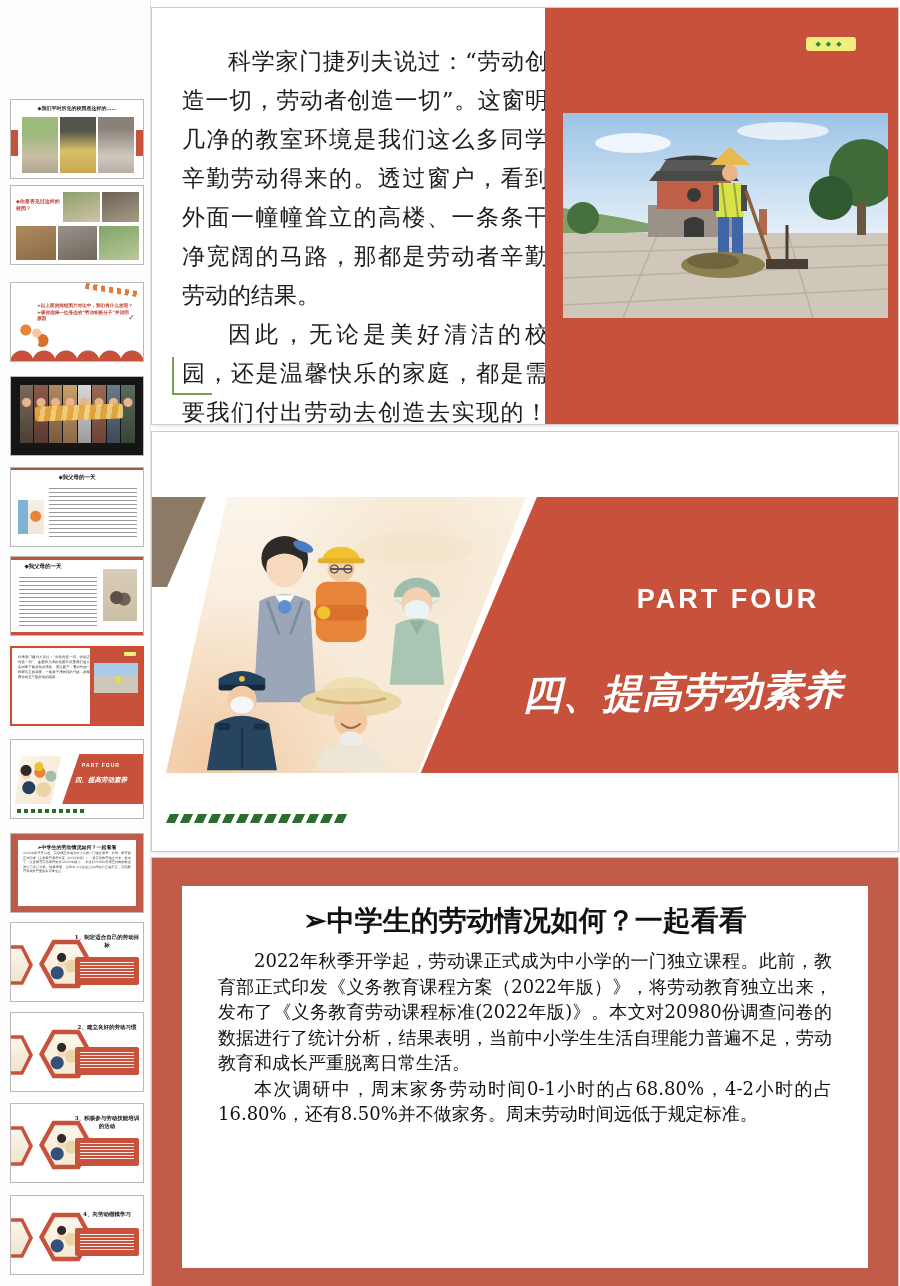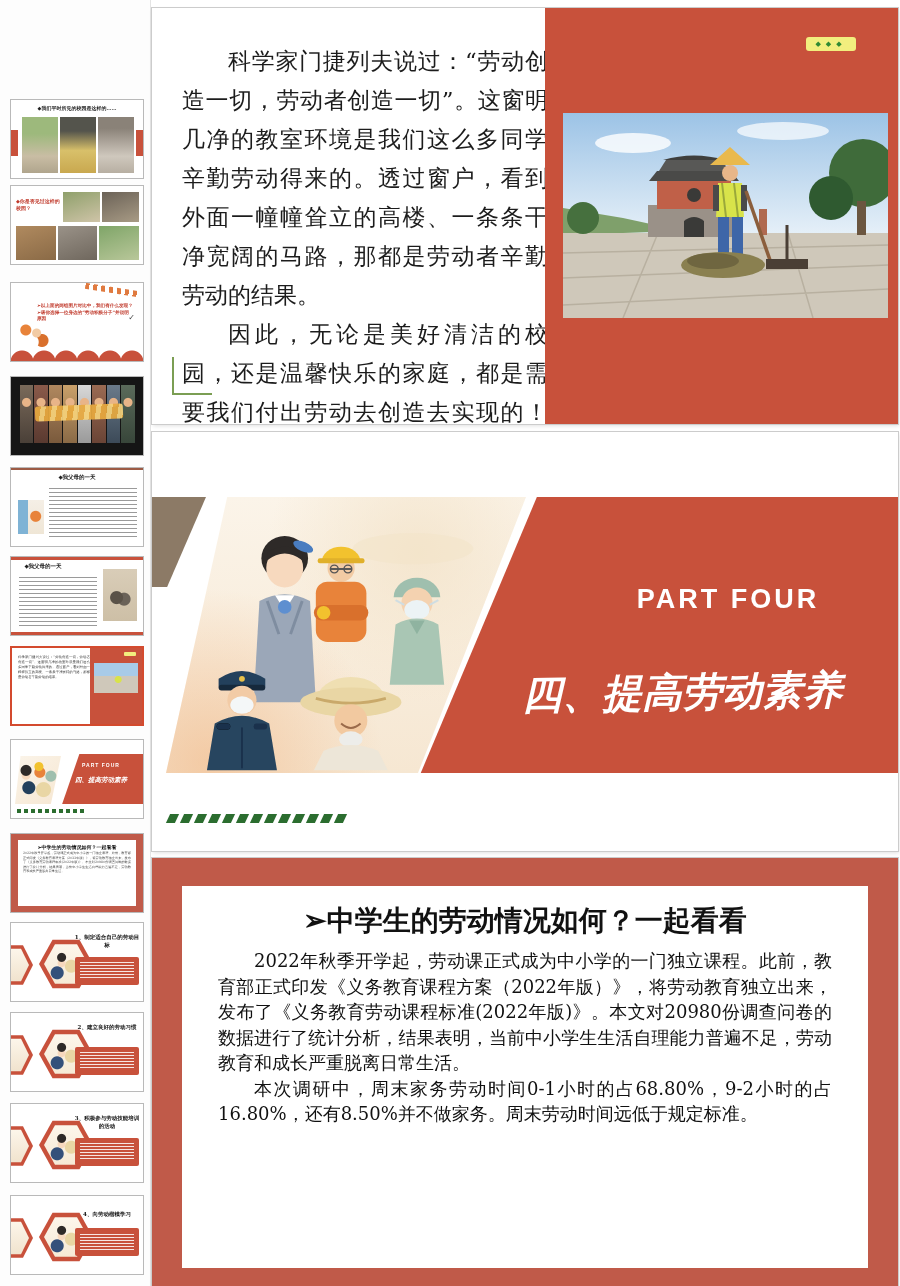--- a/index.html
+++ b/index.html
@@ -459,18 +459,18 @@
         <i></i>
         <i></i>
     </div>
   </section>
 
   <section class="slide" id="slideC">
     <div class="sc-box">
       <div class="sc-title">➢中学生的劳动情况如何？一起看看</div>
       <div class="sc-body">
         <p>2022年秋季开学起，劳动课正式成为中小学的一门独立课程。此前，教育部正式印发《义务教育课程方案（2022年版）》，将劳动教育独立出来，发布了《义务教育劳动课程标准(2022年版)》。本文对20980份调查问卷的数据进行了统计分析，结果表明，当前中小学生生活自理能力普遍不足，劳动教育和成长严重脱离日常生活。</p>
-        <p>本次调研中，周末家务劳动时间0-1小时的占68.80%，9-2小时的占16.80%，还有8.50%并不做家务。周末劳动时间远低于规定标准。</p>
+        <p>本次调研中，周末家务劳动时间0-1小时的占68.80%，4-2小时的占16.80%，还有8.50%并不做家务。周末劳动时间远低于规定标准。</p>
       </div>
     </div>
   </section>
 
 </main>
 
 </body></html>

